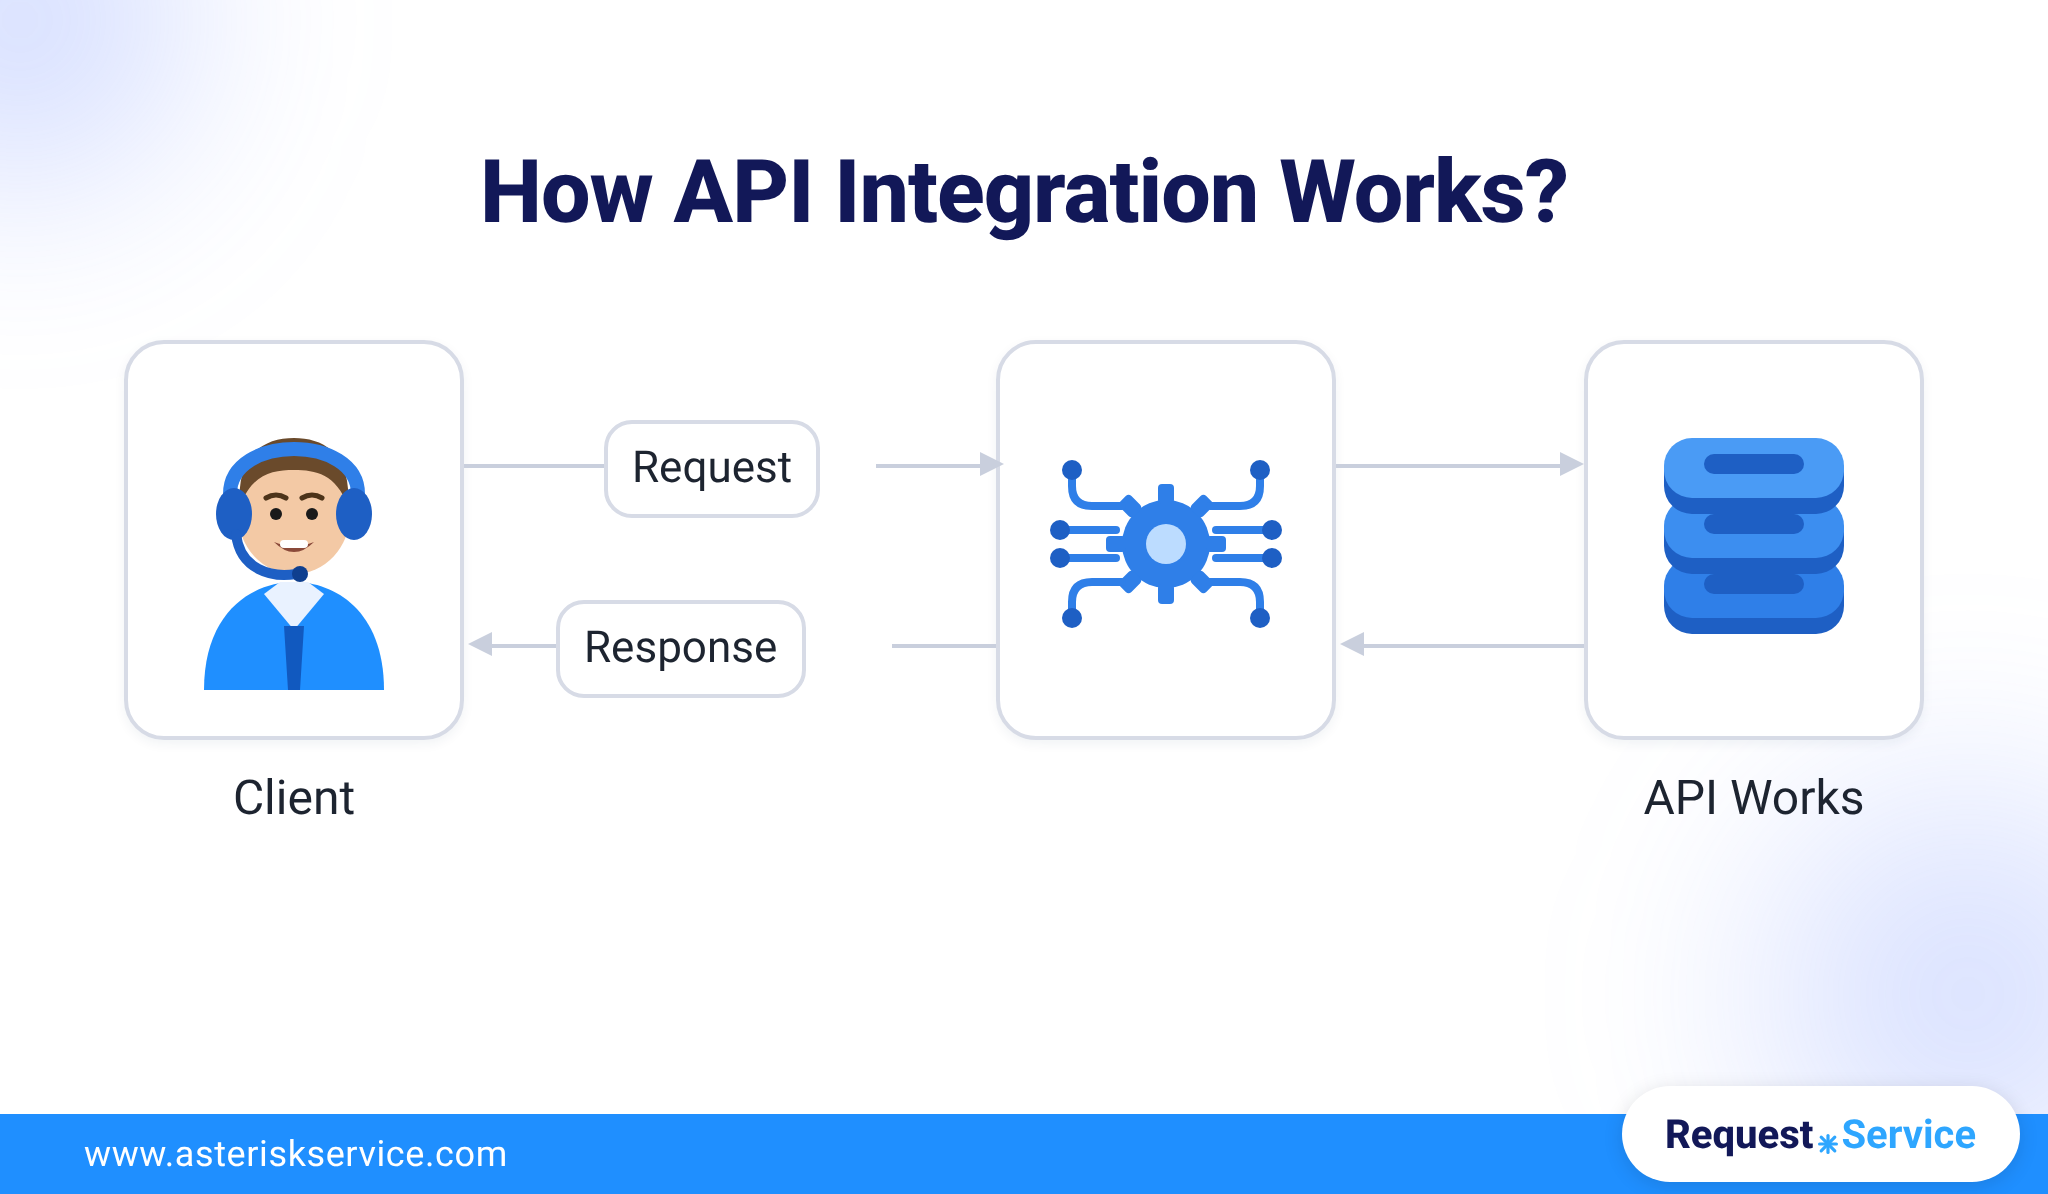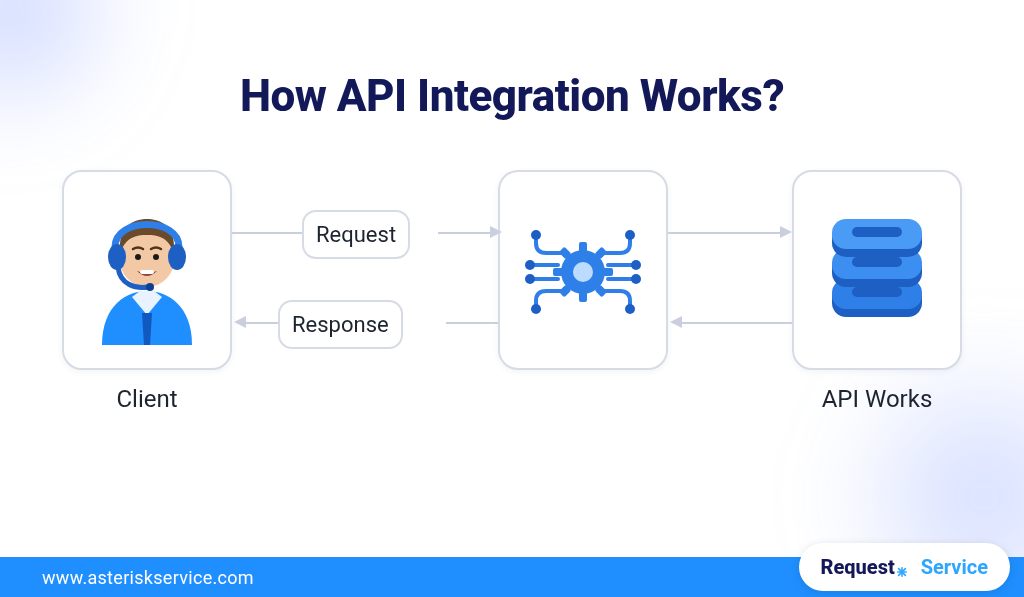--- a/index.html
+++ b/index.html
@@ -49,21 +49,21 @@
   .c4 { left: 620px; top: 152px; width: 110px; }
   .c4-arrow { left: 608px; top: 146px; border-width: 6px 12px 6px 0; border-color: transparent #c9cfdd transparent transparent; }
 
   
   .footer { position: absolute; bottom: 0; left: 0; right: 0; height: 40px; background: #1f8fff; display: flex; align-items: center; padding-left: 42px; }
   .footer-url { color: #fff; font-size: 18px; letter-spacing: 0.3px; }
 
   
   .brand-pill { position: absolute; right: 14px; bottom: 6px; height: 48px; background: #fff; border-radius: 26px; padding: 0 22px; display: flex; align-items: center; box-shadow: 0 2px 10px rgba(0,0,0,0.12); z-index: 5; }
   .brand-ast { color: #121858; font-weight: 800; font-size: 20px; }
-  .brand-svc { color: #2ea6ff; font-weight: 700; font-size: 20px; margin-left: 14px; }
+  .brand-svc { color: #2ea6ff; font-weight: 700; font-size: 20px; margin-left: 2px; }
   .brand-star { display:inline-block; width:10px; height:10px; margin-left:2px; }
 
   
   .iconwrap { width: 130px; height: 150px; }
 </style>
 </head>
 <body>
 
 <div class="canvas">
   <div class="glow-tl"></div>

